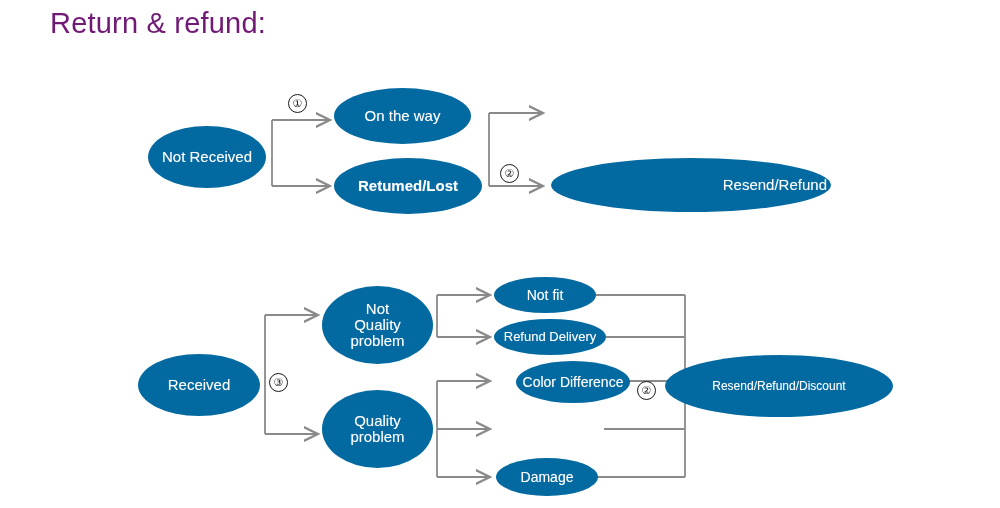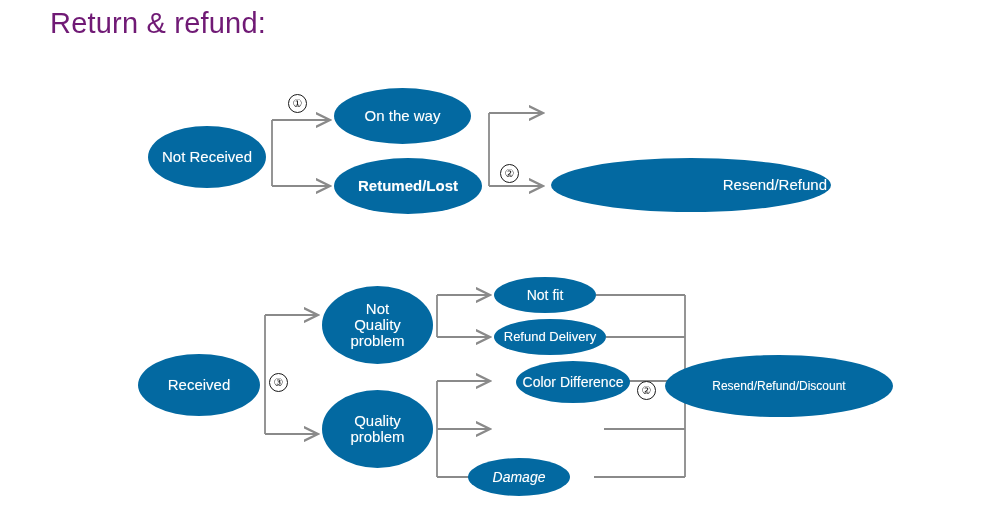--- a/index.html
+++ b/index.html
@@ -162,21 +162,21 @@
 
   <div class="node" style="left:494px; top:319px; width:112px; height:36px; font-size:13px;">
     <span>Refund Delivery</span>
   </div>
 
   <div class="node" style="left:488px; top:361px; width:114px; height:42px; font-size:14px;margin-left:28px;">
     <span>Color Difference</span>
   </div>
 
 
-  <div class="node" style="left:468px; top:458px; width:102px; height:38px; font-size:14px;font-style:italic;">
+  <div class="node" style="left:496px; top:458px; width:102px; height:38px; font-size:14px;">
     <span>Damage</span>
   </div>
 
   <div class="node" style="left:665px; top:355px; width:228px; height:62px; font-size:12px;">
     <span>Resend/Refund/Discount</span>
   </div>
 
 </div>
 
 </body></html>

